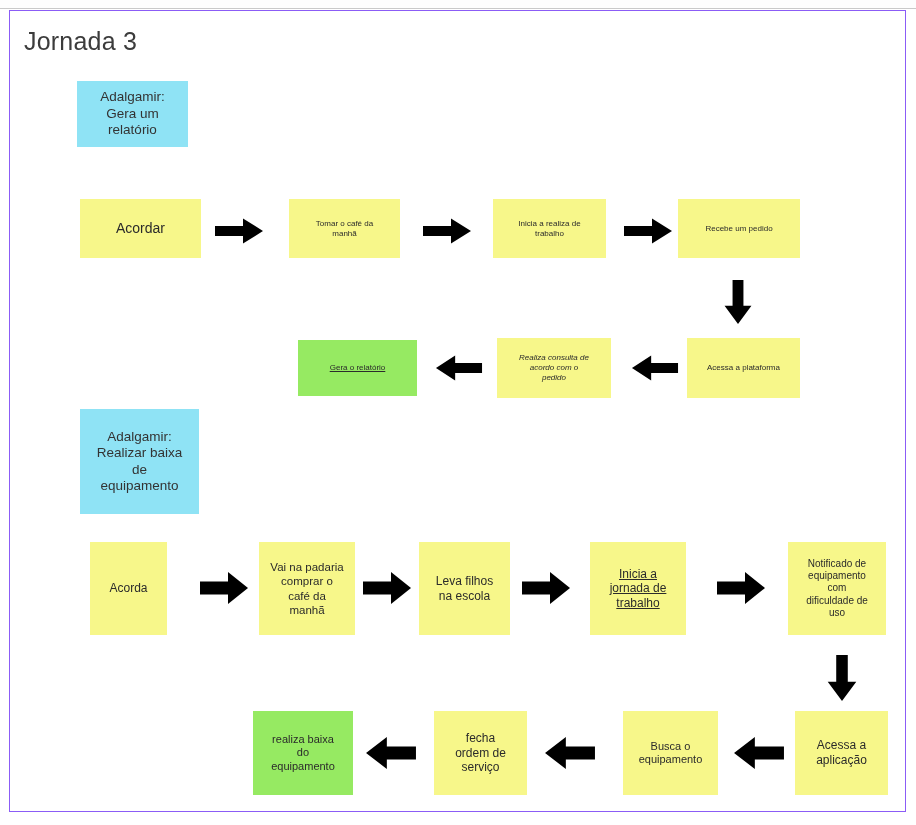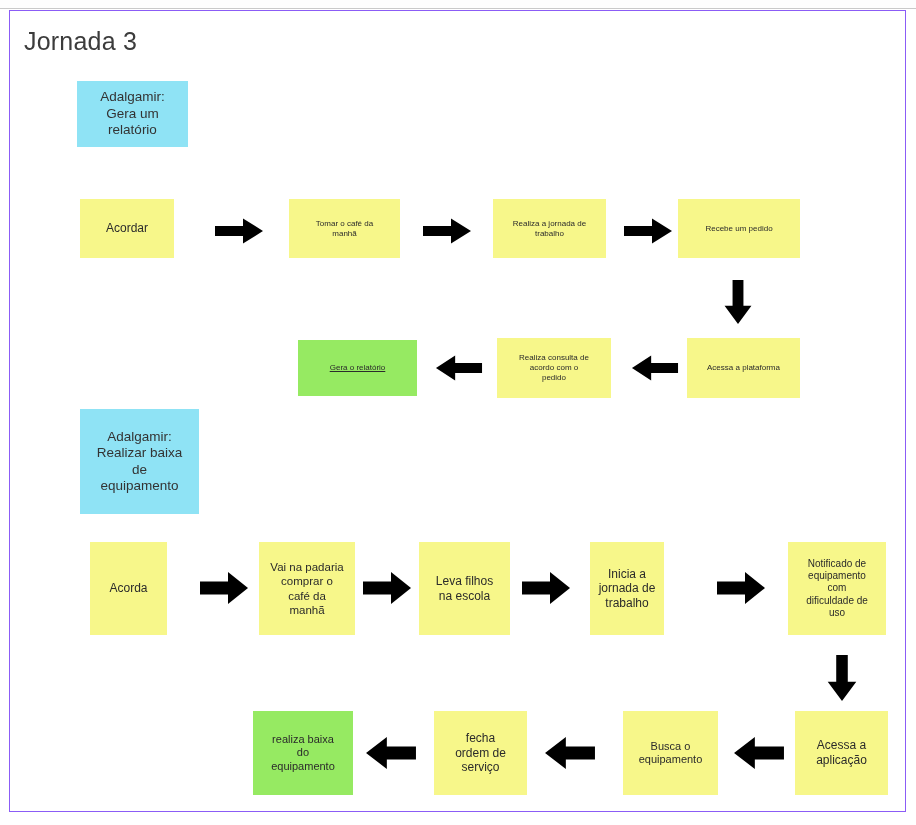--- a/index.html
+++ b/index.html
@@ -74,43 +74,43 @@
 <body>
 
 <div id="top-strip"></div>
 
 <div id="canvas-card">
   <div id="board-title">Jornada 3</div>
   <div id="nodes-layer">
       <div class="node persona" style="left: 67px; top: 70px; width: 111px; height: 66px;">Adalgamir:
 Gera um
 relatório</div>
-      <div class="node step" style="left: 70px; top: 188px; width: 94px; height: 59px; font-size: 12px;">Acordar</div>
+      <div class="node step" style="left: 70px; top: 188px; width: 121px; height: 59px; font-size: 14px;">Acordar</div>
       <div class="node step" style="left: 279px; top: 188px; width: 111px; height: 59px; font-size: 8px;">Tomar o café da
 manhã</div>
-      <div class="node step" style="left: 483px; top: 188px; width: 113px; height: 59px; font-size: 8px;">Realiza a jornada de
+      <div class="node step" style="left: 483px; top: 188px; width: 113px; height: 59px; font-size: 8px;">Inicia a realiza de
 trabalho</div>
       <div class="node step" style="left: 668px; top: 188px; width: 122px; height: 59px; font-size: 8px;">Recebe um pedido</div>
       <div class="arrow" style="left: 204px; top: 205px; width: 50px; height: 30px;">
         <svg viewBox="0 0 100 100" preserveAspectRatio="none">
           <polygon points="2,33 58,33 58,8 98,50 58,92 58,67 2,67" fill="#000000"></polygon>
         </svg>
       </div>
       <div class="arrow" style="left: 412px; top: 205px; width: 50px; height: 30px;">
         <svg viewBox="0 0 100 100" preserveAspectRatio="none">
           <polygon points="2,33 58,33 58,8 98,50 58,92 58,67 2,67" fill="#000000"></polygon>
         </svg>
       </div>
       <div class="arrow" style="left: 613px; top: 205px; width: 50px; height: 30px;">
         <svg viewBox="0 0 100 100" preserveAspectRatio="none">
           <polygon points="2,33 58,33 58,8 98,50 58,92 58,67 2,67" fill="#000000"></polygon>
         </svg>
       </div>
       <div class="node result" style="left: 288px; top: 329px; width: 119px; height: 56px; font-size: 8px; text-decoration: underline;">Gera o relatório</div>
-      <div class="node step" style="left: 487px; top: 327px; width: 114px; height: 60px; font-size: 8px;">Realiza consulta de
+      <div class="node step" style="left: 487px; top: 327px; width: 114px; height: 60px; font-size: 8px; font-style: italic;">Realiza consulta de
 acordo com o
 pedido</div>
       <div class="node step" style="left: 677px; top: 327px; width: 113px; height: 60px; font-size: 8px;">Acessa a plataforma</div>
       <div class="arrow" style="left: 425px; top: 342px; width: 48px; height: 30px;">
         <svg viewBox="0 0 100 100" preserveAspectRatio="none">
           <polygon points="98,33 42,33 42,8 2,50 42,92 42,67 98,67" fill="#000000"></polygon>
         </svg>
       </div>
       <div class="arrow" style="left: 621px; top: 342px; width: 48px; height: 30px;">
         <svg viewBox="0 0 100 100" preserveAspectRatio="none">
@@ -126,21 +126,21 @@
 Realizar baixa
 de
 equipamento</div>
       <div class="node step" style="left: 80px; top: 531px; width: 77px; height: 93px; font-size: 12px;">Acorda</div>
       <div class="node step" style="left: 249px; top: 531px; width: 96px; height: 93px; font-size: 11.5px;">Vai na padaria
 comprar o
 café da
 manhã</div>
       <div class="node step" style="left: 409px; top: 531px; width: 91px; height: 93px; font-size: 12px;">Leva filhos
 na escola</div>
-      <div class="node step" style="left: 580px; top: 531px; width: 74px; height: 93px; font-size: 12px;">Inicia a
+      <div class="node step" style="left: 580px; top: 531px; width: 96px; height: 93px; font-size: 12px; text-decoration: underline;">Inicia a
 jornada de
 trabalho</div>
       <div class="node step" style="left: 778px; top: 531px; width: 98px; height: 93px; font-size: 10px;">Notificado de
 equipamento
 com
 dificuldade de
 uso</div>
       <div class="arrow" style="left: 189px; top: 558px; width: 50px; height: 38px;">
         <svg viewBox="0 0 100 100" preserveAspectRatio="none">
           <polygon points="2,33 58,33 58,8 98,50 58,92 58,67 2,67" fill="#000000"></polygon>

